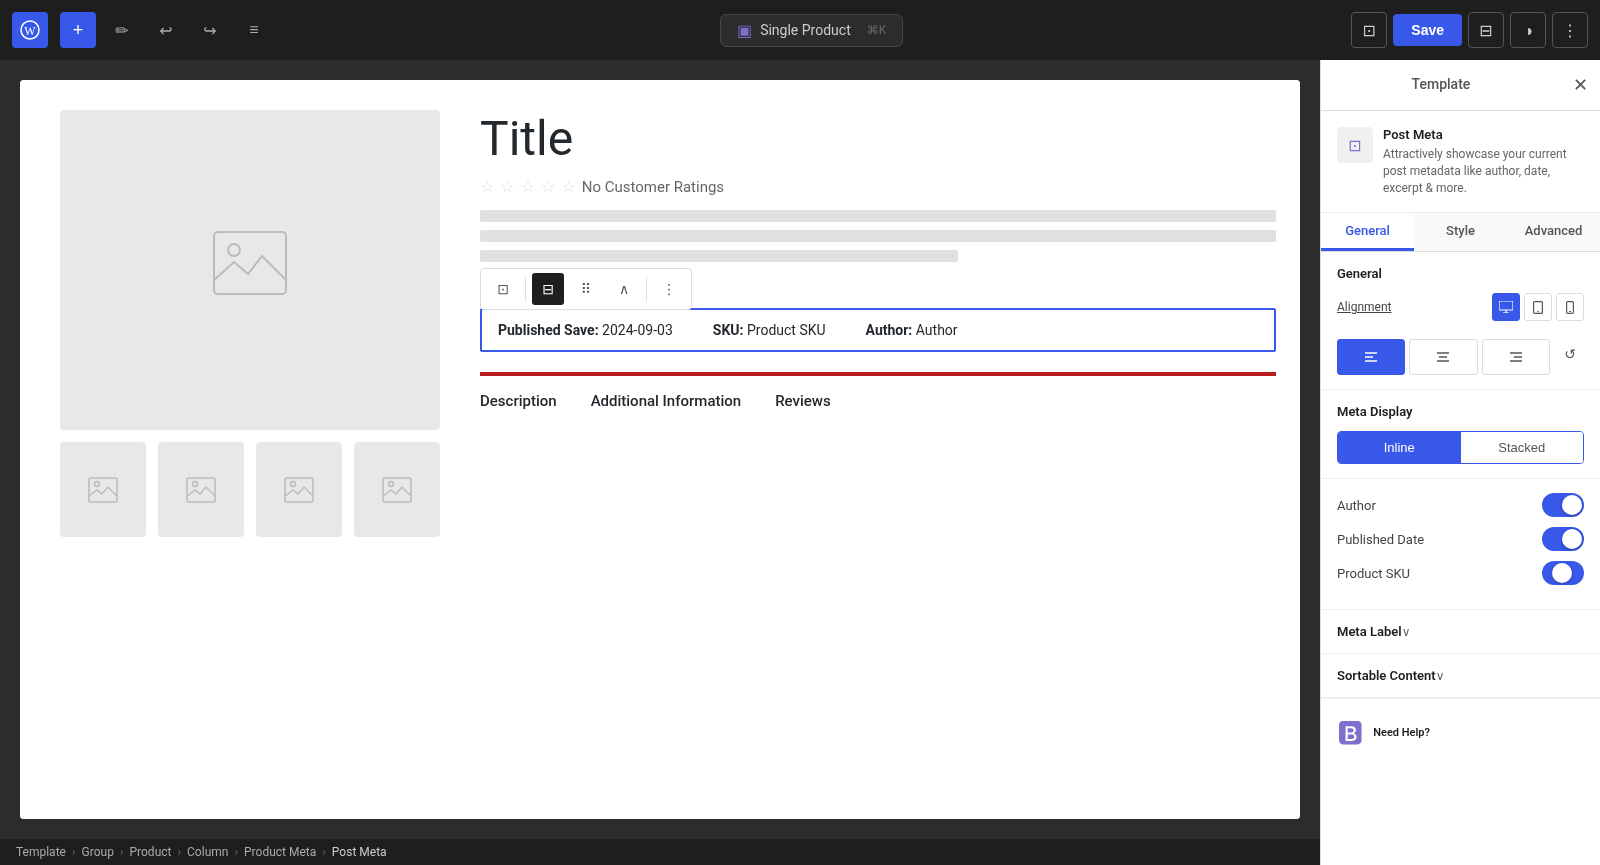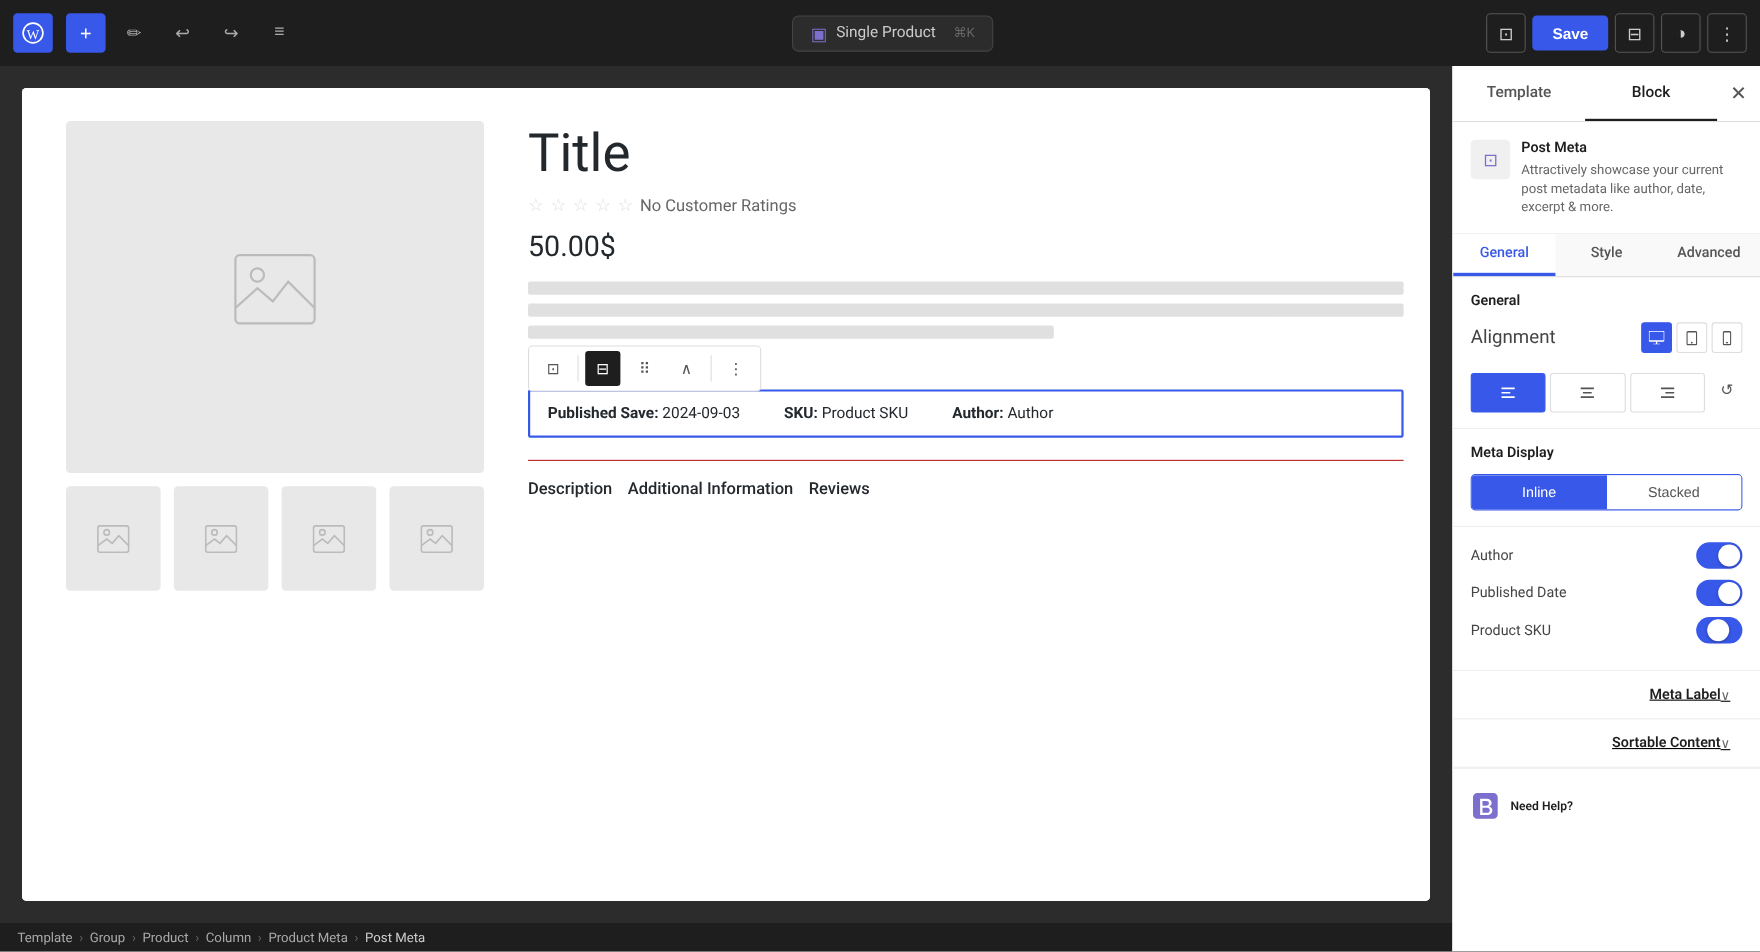--- a/index.html
+++ b/index.html
@@ -93,21 +93,21 @@
     .meta-toolbar-sep { width: 1px; height: 24px; background: #ddd; }
 
     .meta-block {
       border: 2px solid #3858e9; border-radius: 2px; padding: 12px 16px;
       display: flex; gap: 40px;
     }
     .meta-item { font-size: 14px; color: #23282d; }
     .meta-item strong { font-weight: 700; }
 
     
-    .product-tabs { display: flex; gap: 14px; margin-top: 20px; border-top: 1px solid #b91c1c; padding-top: 16px; }
+    .product-tabs { display: flex; gap: 34px; margin-top: 20px; border-top: 4px solid #b91c1c; padding-top: 16px; }
     .tab-link { font-size: 15px; color: #23282d; cursor: pointer; font-weight: 500; }
 
     
     .breadcrumb {
       background: #1e1e1e; padding: 6px 16px; display: flex; align-items: center;
       gap: 6px; font-size: 12px; color: #aaa; flex-shrink: 0;
     }
     .breadcrumb-sep { color: #666; }
     .breadcrumb-item { color: #aaa; cursor: pointer; }
     .breadcrumb-item.active { color: #ccc; }
@@ -149,21 +149,21 @@
       cursor: pointer; color: #555; border-bottom: 3px solid transparent;
     }
     .sub-tab.active { color: #3858e9; border-bottom: 3px solid #3858e9; background: white; }
 
     
     .panel-section { padding: 14px 16px; border-bottom: 1px solid #eee; }
     .panel-section-title { font-size: 13px; font-weight: 600; color: #1e1e1e; margin-bottom: 12px; }
 
     
     .alignment-row { display: flex; align-items: center; justify-content: space-between; margin-bottom: 12px; }
-    .alignment-label { font-size: 17px; color: #444; }
+    .alignment-label { font-size: 12px; color: #444; text-decoration: underline; }
     .align-device-btns { display: flex; gap: 4px; }
     .device-btn {
       background: transparent; border: 1px solid #ddd; width: 28px; height: 28px;
       border-radius: 3px; cursor: pointer; display: flex; align-items: center; justify-content: center;
       font-size: 12px; color: #555;
     }
     .device-btn.active { background: #3858e9; color: white; border-color: #3858e9; }
     .align-btns { display: flex; gap: 4px; margin-top: 6px; }
     .align-btn {
       background: transparent; border: 1px solid #ddd; height: 36px; flex: 1;
@@ -199,22 +199,22 @@
       box-shadow: 0 1px 3px rgba(0,0,0,0.3);
     }
     .toggle.on .toggle-knob { left: 20px; }
     .toggle.half .toggle-knob { left: 10px; }
 
     
     .collapsible-section {
       border-bottom: 1px solid #eee;
     }
     .collapsible-header {
-      display: flex; align-items: center; justify-content: flex-end;
-      padding: 14px 27px; cursor: pointer; text-decoration: underline;
+      display: flex; align-items: center; justify-content: flex-start;
+      padding: 14px 16px; cursor: pointer;
     }
     .collapsible-title { font-size: 13px; font-weight: 600; color: #1e1e1e; }
     .collapsible-arrow { font-size: 12px; color: #666; }
 
     
     .need-help {
       padding: 16px; display: flex; align-items: center; gap: 10px; border-top: 1px solid #eee;
     }
     .help-icon { font-size: 28px; color: #7c6fcd; }
     .help-text { font-size: 11px; font-weight: 600; color: #1e1e1e; }
@@ -304,21 +304,20 @@
           <div class="product-info-col">
             <h1 class="product-title">Title</h1>
             <div class="product-stars">
               <span>☆</span>
               <span>☆</span>
               <span>☆</span>
               <span>☆</span>
               <span>☆</span>
               <span class="no-ratings">No Customer Ratings</span>
             </div>
-            <div class="product-price">50.00$</div>
             <div class="product-lines">
               <div class="line line-full"></div>
               <div class="line line-full"></div>
               <div class="line line-med"></div>
             </div>
 
             <div style="position:relative; margin-top: 46px;">
               <div class="meta-toolbar">
                 <button class="meta-toolbar-btn">⊡</button>
                 <div class="meta-toolbar-sep"></div>
@@ -366,21 +365,20 @@
       <span class="breadcrumb-sep">›</span>
       <span class="breadcrumb-item">Product Meta</span>
       <span class="breadcrumb-sep">›</span>
       <span class="breadcrumb-item active">Post Meta</span>
     </div>
   </div>
 
   <div class="right-panel">
     <div class="panel-header">
       <div class="panel-tab">Template</div>
-      <div class="panel-tab active">Block</div>
       <button class="panel-close">✕</button>
     </div>
 
     <div class="panel-body">
 
       <div class="block-info">
         <div class="block-icon">⊡</div>
         <div class="block-info-text">
           <h4>Post Meta</h4>
           <p>Attractively showcase your current post metadata like author, date, excerpt &amp; more.</p>

